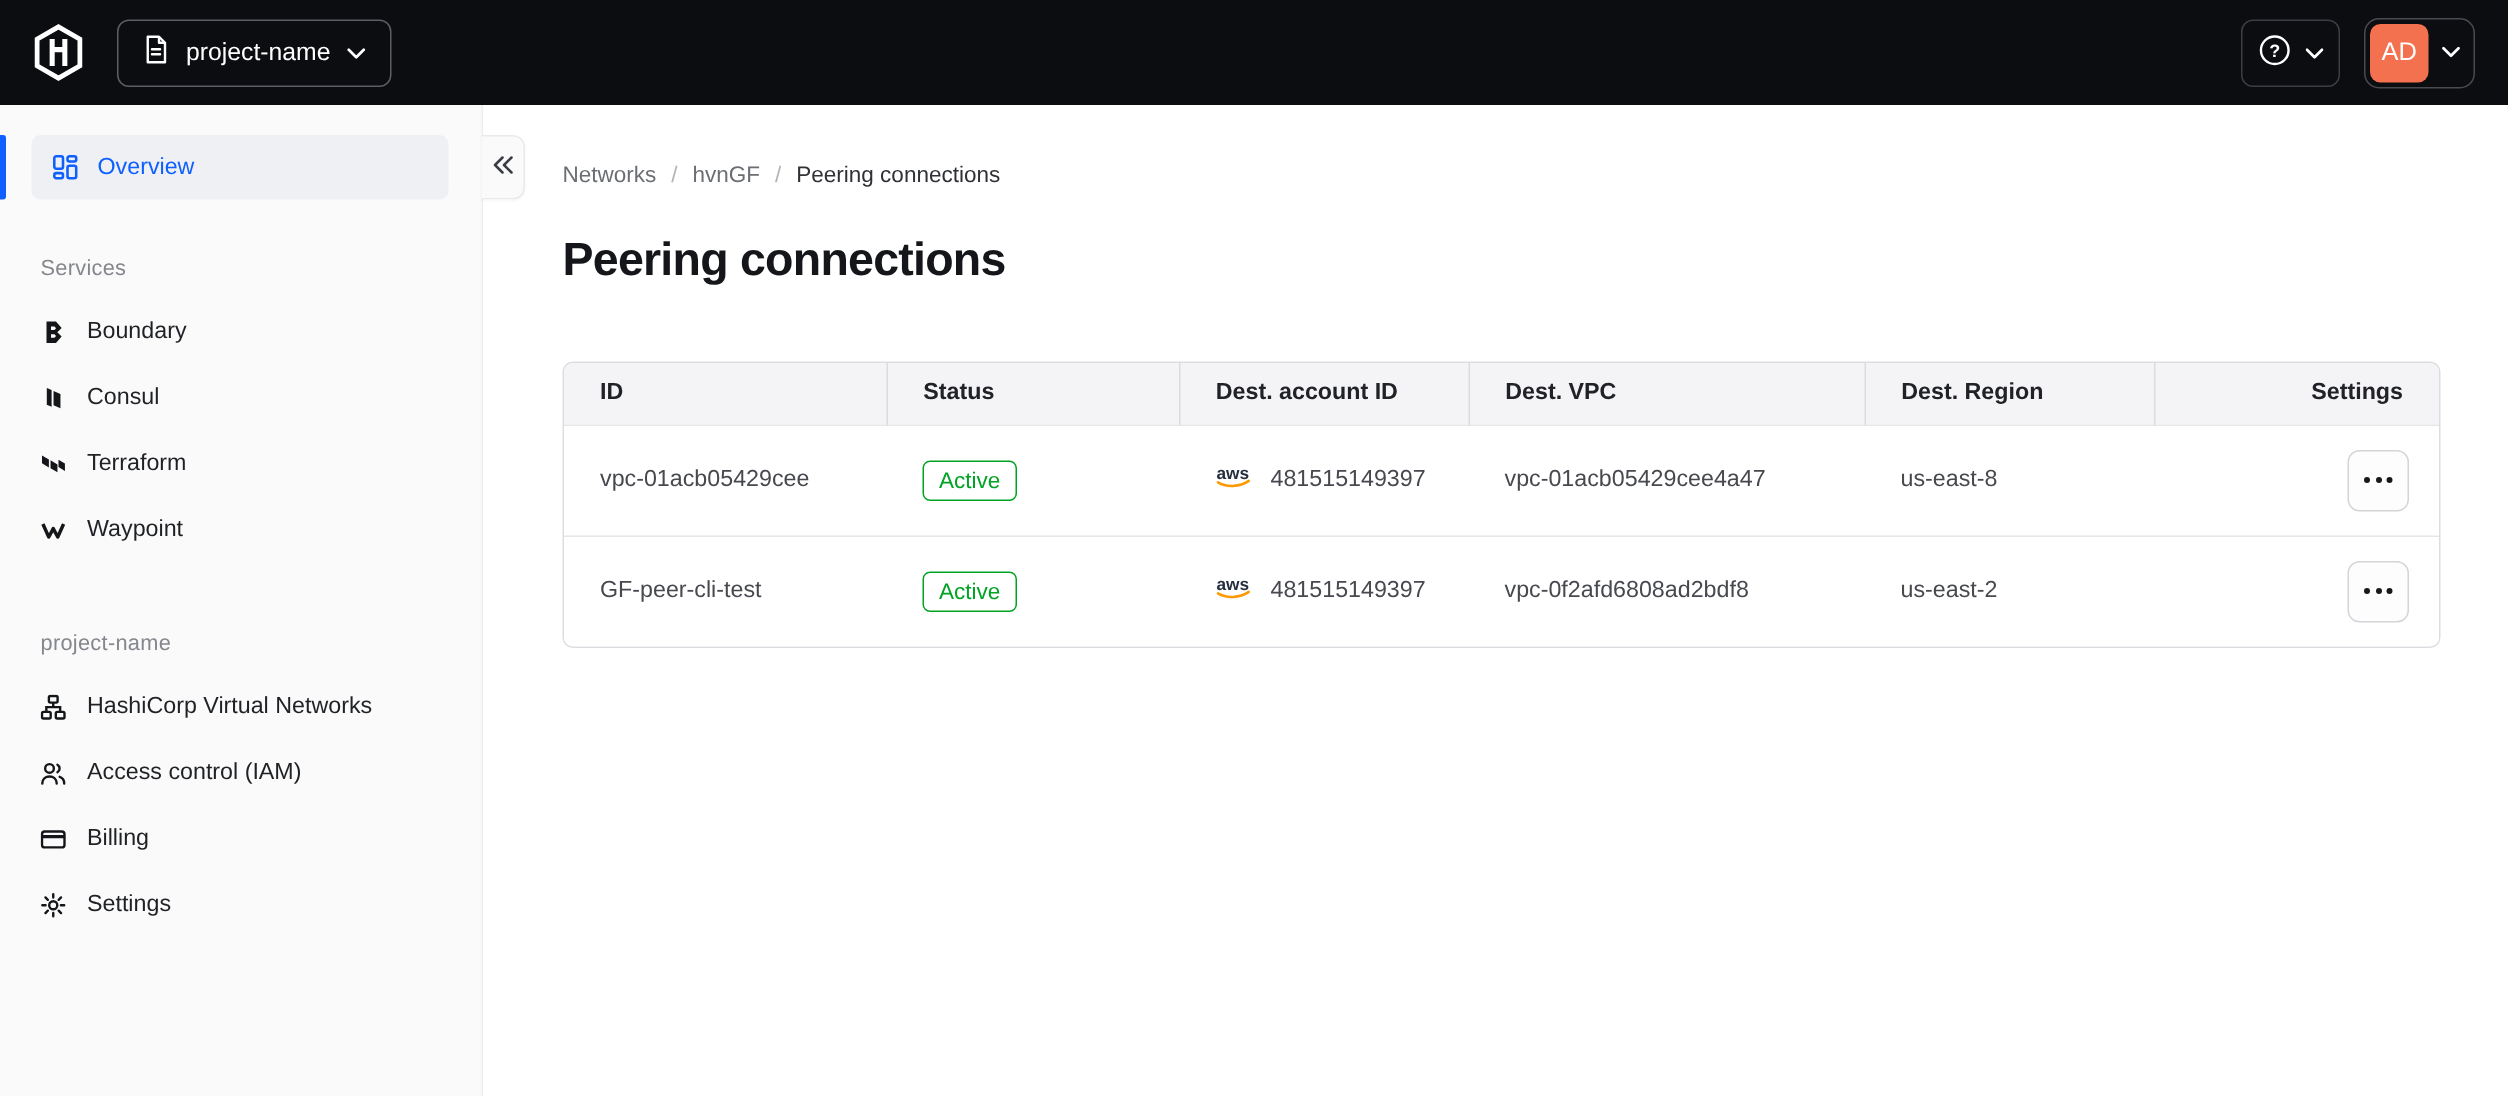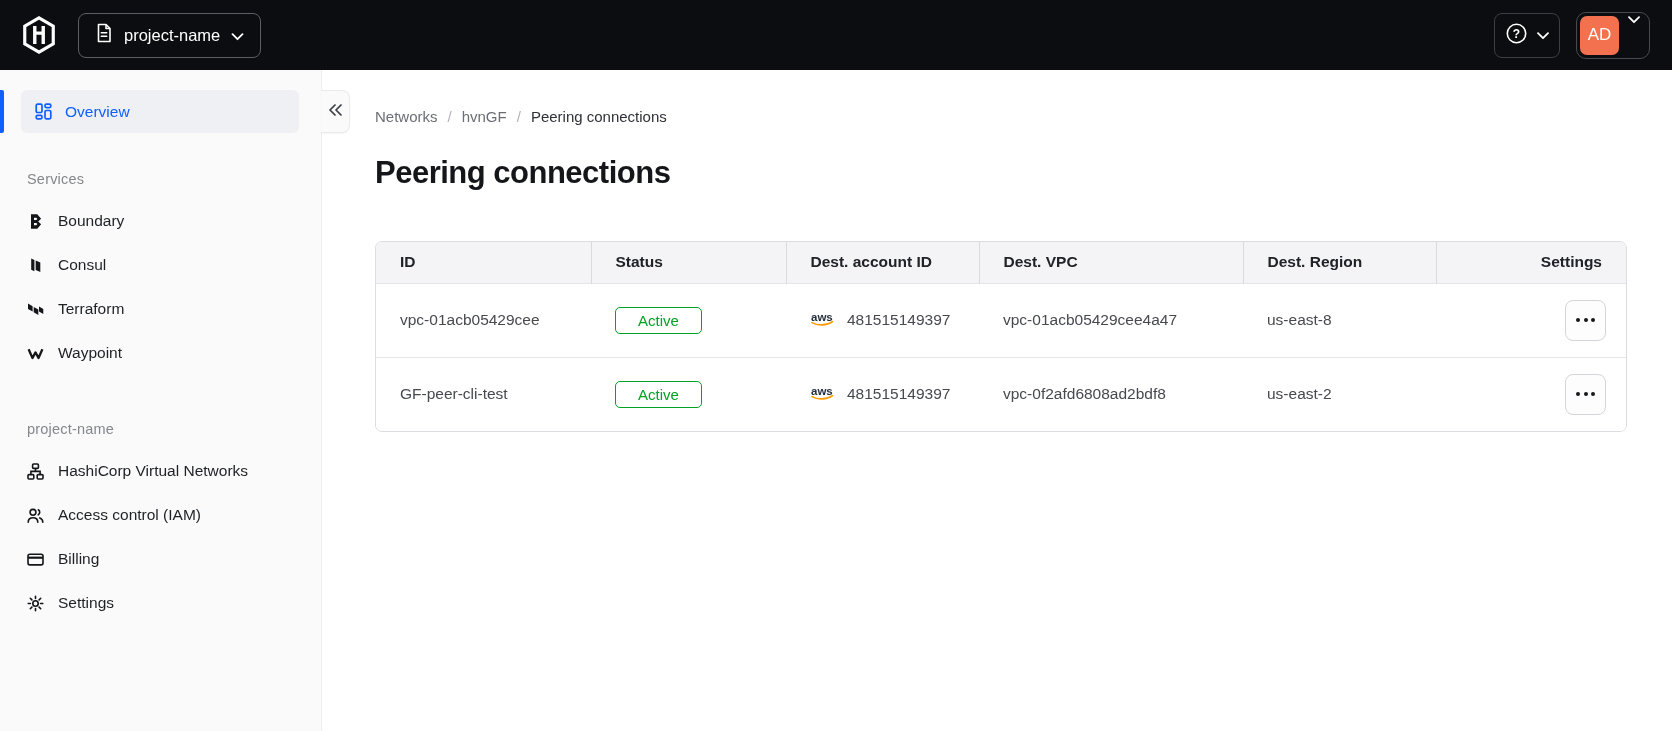--- a/index.html
+++ b/index.html
@@ -24,21 +24,21 @@
     color:#fff; font-size:16.5px; font-weight:500; font-family:inherit; cursor:pointer;
   }
   .topbar-right { margin-left:auto; display:flex; align-items:center; gap:16px; }
   .help-btn {
     width:66px; height:45px; border:1px solid #3c3e44; border-radius:8px;
     background:transparent; display:flex; align-items:center; justify-content:center; gap:10px;
     cursor:pointer;
   }
   .avatar-btn {
     height:47px; border:1px solid #494b51; border-radius:10px;
-    background:transparent; display:flex; align-items:flex-start; padding:3px 0 3px 3px;
+    background:transparent; display:flex; align-items:center; padding:3px 0 3px 3px;
     cursor:pointer;
   }
   .avatar {
     width:39px; height:39px; border-radius:7px; background:#f4714f;
     color:#fff; font-size:17px; font-weight:500;
     display:flex; align-items:center; justify-content:center;
   }
   .avatar-chev { width:30px; display:flex; justify-content:center; }
 
   
@@ -99,21 +99,21 @@
   }
   thead th:first-child { border-left:none; }
   thead th.col-settings { text-align:right; padding:0 24px 0 0; }
   tbody td {
     height:74px; border-top:1px solid #e5e6e8;
     font-size:15.5px; color:#47494f; padding:0 0 0 24px; background:#fff;
   }
   tbody td.cell-settings { text-align:right; padding:0 20px 0 0; }
   .badge-active {
     display:inline-block; border:1px solid #00a324; color:#00a324; background:#fff;
-    border-radius:5px; padding:4px 22px; font-size:15px;
+    border-radius:5px; padding:4px 10px; font-size:15px;
   }
   .account-cell { display:flex; align-items:center; gap:10px; }
   .more-btn {
     width:41px; height:41px; border:1px solid #d4d5d9; border-radius:8px;
     background:#fdfdfd; display:inline-flex; align-items:center; justify-content:center; gap:3.5px;
     cursor:pointer; vertical-align:middle;
   }
   .more-btn i { width:4px; height:4px; border-radius:50%; background:#17181b; }
 </style>
 </head>

